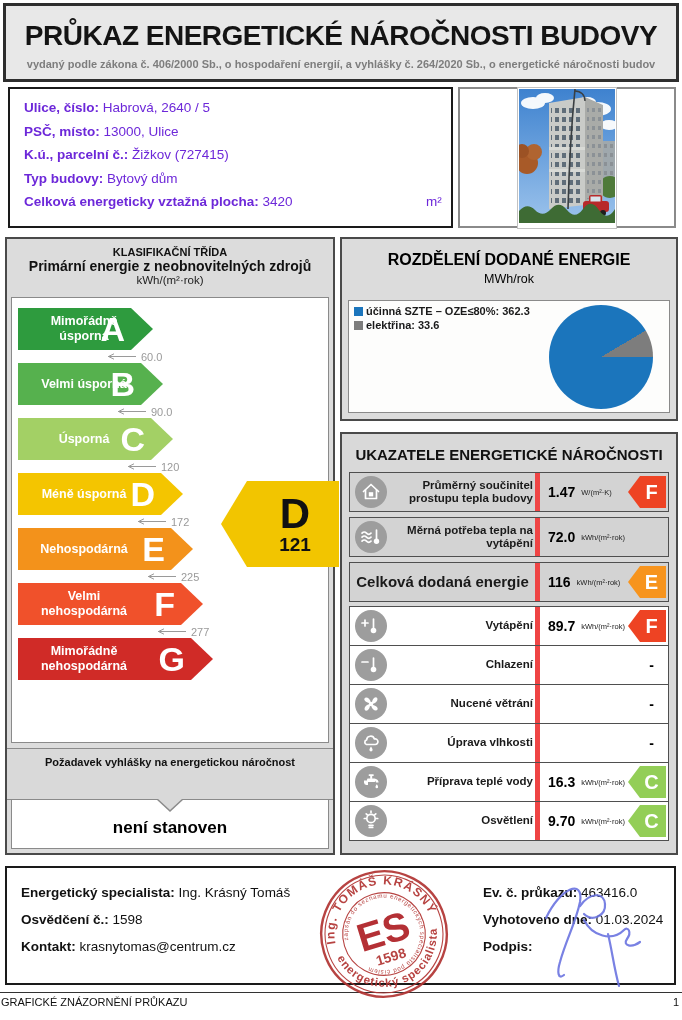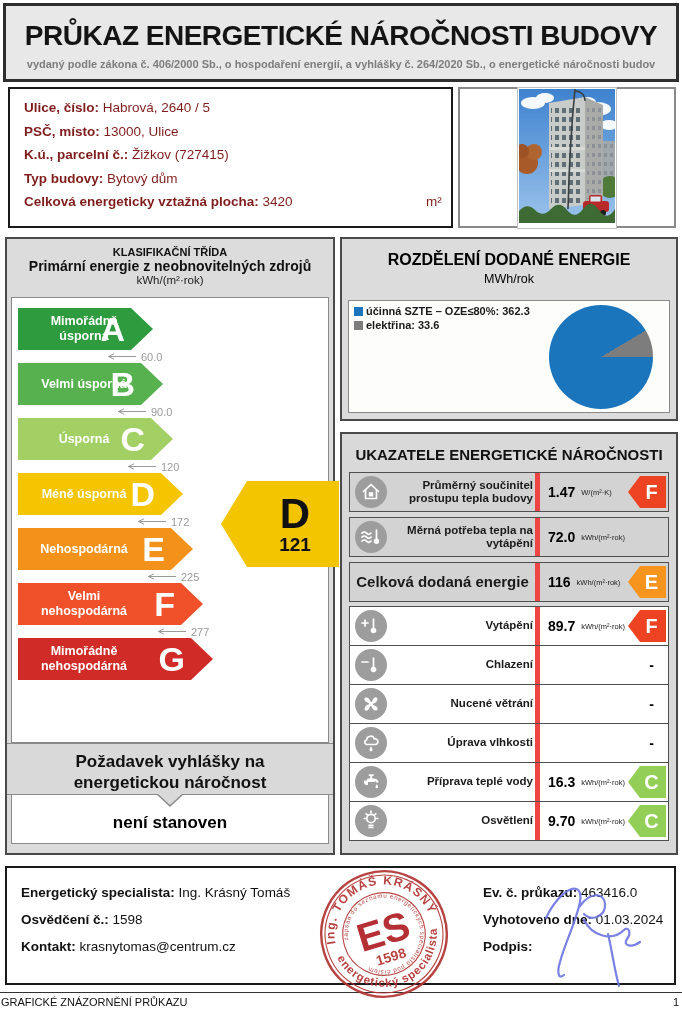--- a/index.html
+++ b/index.html
@@ -8,21 +8,21 @@
 
   
   .hdr { position:absolute; left:3px; top:3px; width:676px; height:79px; border:3px solid #2e2e2e;
          background:#e8e8e8; text-align:center; padding-top:14px; }
   .hdr-title { font-size:28px; font-weight:bold; color:#141414; letter-spacing:-0.5px; }
   .hdr-sub { font-size:11px; font-weight:bold; color:#7d7d7d; margin-top:6px; }
 
   
   .addr { position:absolute; left:8px; top:87px; width:445px; height:141px; border:2px solid #1a1a1a;
           background:#fff; padding:11px 0 0 14px; }
-  .addr-row { position:relative; font-size:13.5px; color:#7f1d1d; margin-bottom:8.5px; }
+  .addr-row { position:relative; font-size:13.5px; color:#6d28d9; margin-bottom:8.5px; }
   .addr-row .lbl { font-weight:bold; }
   .addr-row .unit { position:absolute; left:402px; top:0; }
 
   
   .photo-box { position:absolute; left:458px; top:87px; width:218px; height:141px; border:2px solid #8a8a8a;
                background:#fff; display:flex; align-items:center; justify-content:center; }
   .photo-frame { border:1px solid #c2c2c2; padding:1px; background:#fff; }
 
   
   .left-panel { position:absolute; left:5px; top:237px; width:330px; height:618px; border:2px solid #4a4a4a;
@@ -41,22 +41,22 @@
   .cls-letter { position:absolute; right:28px; top:50%; transform:translateY(-50%); font-size:34px;
                 font-weight:bold; }
   .cls-thr { height:13px; display:flex; align-items:center; gap:4px; }
   .thr-num { font-size:11px; color:#9a9a9a; }
   .marker { position:absolute; left:209px; top:183px; width:118px; height:86px; color:#111;
             clip-path: polygon(100% 0, 100% 100%, 26px 100%, 0 50%, 26px 0);
             display:flex; flex-direction:column; align-items:center; justify-content:center; padding-left:30px;
             filter: drop-shadow(2px 3px 2px rgba(80,80,80,.45)); }
   .marker-letter { font-size:42px; font-weight:bold; line-height:1; }
   .marker-value { font-size:19px; font-weight:bold; line-height:1.1; }
-  .lp-req { position:relative; height:52px; background:#d9d9d9; border-top:1px solid #8a8a8a;
-            border-bottom:1px solid #8a8a8a; text-align:center; font-size:17px; font-weight:bold; color:#111;
+  .lp-req { position:relative; margin-top:5px; height:52px; background:#d9d9d9; border-top:1px solid #8a8a8a;
+            border-bottom:1px solid #8a8a8a; text-align:center; font-size:11px; font-weight:bold; color:#111;
             padding:7px 26px 0; line-height:1.25; }
   .lp-req::before { content:""; position:absolute; left:50%; bottom:-13px; transform:translateX(-50%);
             border:14px solid transparent; border-top:13px solid #8a8a8a; border-bottom:0; }
   .lp-req::after { content:""; position:absolute; left:50%; bottom:-11px; transform:translateX(-50%);
             border:13px solid transparent; border-top:12px solid #d9d9d9; border-bottom:0; }
   .lp-none { margin:0 4px; height:49px; background:#fff; border:1px solid #8a8a8a; border-top:none;
              text-align:center; font-size:17px; font-weight:bold; padding-top:18px; }
 
   
   .pie-panel { position:absolute; left:340px; top:237px; width:338px; height:184px; border:2px solid #4a4a4a;

